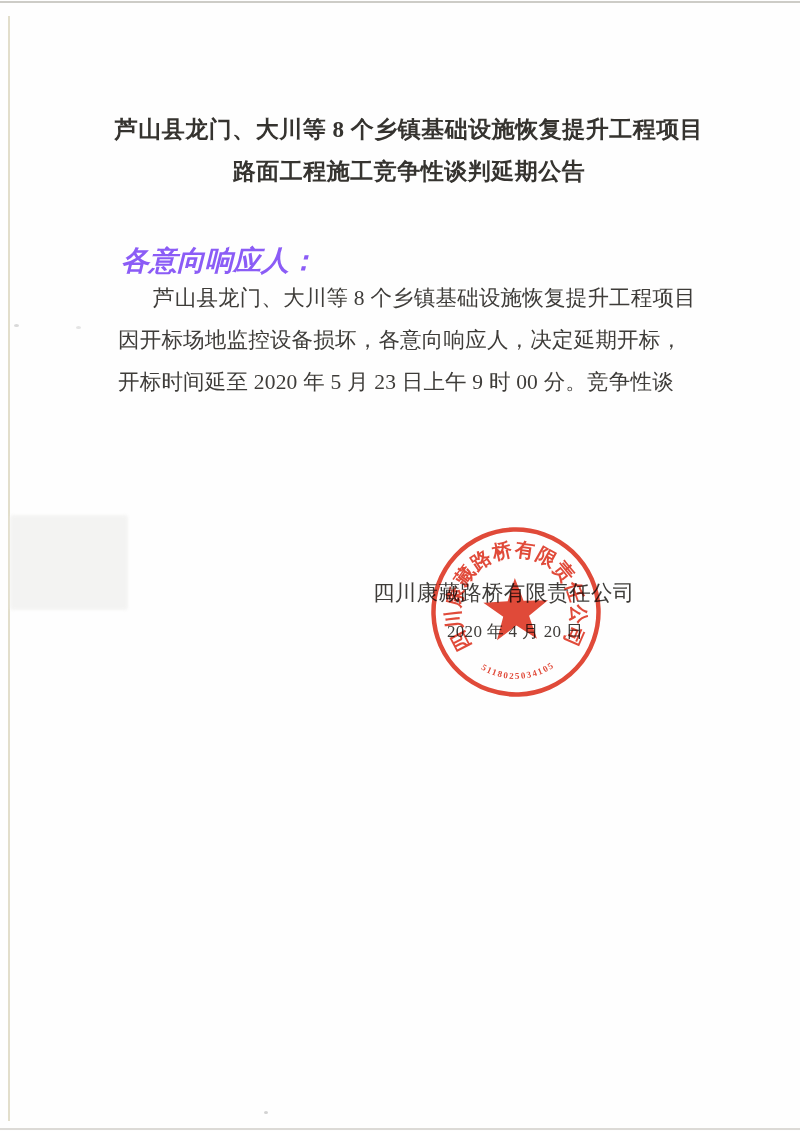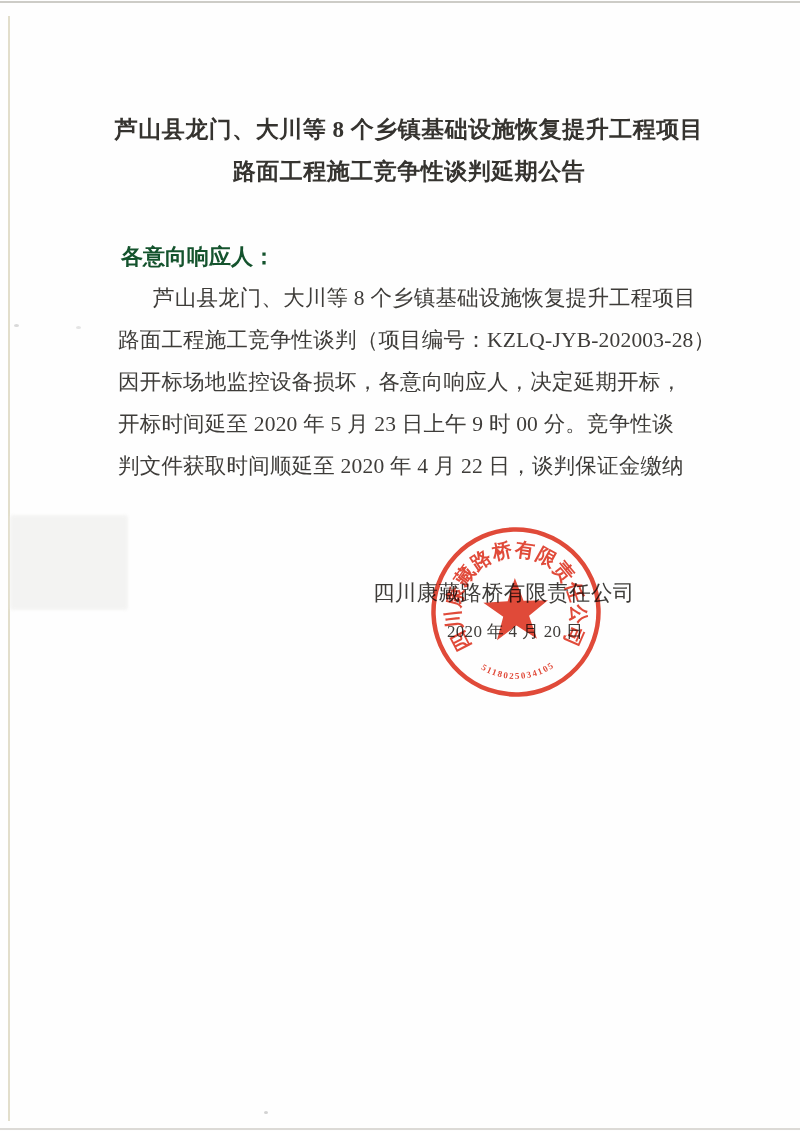--- a/index.html
+++ b/index.html
@@ -30,22 +30,23 @@
     white-space: nowrap;
   }
   .title-line2 {
     position: absolute; left: 0; top: 156px; width: 800px;
     text-align: center; transform: translateX(9px);
     font-size: 23px; font-weight: bold; color: #35332f; letter-spacing: .5px;
     white-space: nowrap;
   }
   .salutation {
     position: absolute; left: 121px; top: 242px;
-    font-size: 22px; font-weight: bold; color: #14532d;
+    font-size: 28px; font-weight: bold; color: #8b5cf6;
     white-space: nowrap;
+    font-style: italic;
   }
   .body-text {
     position: absolute; left: 118px; top: 277px; width: 572px;
     font-size: 21.5px; line-height: 42px; color: #3e3c39;
     letter-spacing: .2px;
   }
   .body-line { white-space: nowrap; }
   .body-line.first { text-indent: 35px; }
 
   .sig-company {
@@ -84,24 +85,22 @@
   <div class="speck-2"></div>
   <div class="speck-3"></div>
 
   <div class="title-line1">芦山县龙门、大川等 8 个乡镇基础设施恢复提升工程项目</div>
   <div class="title-line2">路面工程施工竞争性谈判延期公告</div>
 
   <div class="salutation">各意向响应人：</div>
 
   <div class="body-text">
     <div class="body-line first">芦山县龙门、大川等 8 个乡镇基础设施恢复提升工程项目</div>
-    <div class="body-line">路面工程施工竞争性谈判（项目编号：KZLQ-JYB-202003-28）</div>
     <div class="body-line">因开标场地监控设备损坏，各意向响应人，决定延期开标，</div>
     <div class="body-line">开标时间延至 2020 年 5 月 23 日上午 9 时 00 分。竞争性谈</div>
-    <div class="body-line">判文件获取时间顺延至 2020 年 4 月 22 日，谈判保证金缴纳</div>
   </div>
 
   <div class="sig-company">四川康藏路桥有限责任公司</div>
   <div class="sig-date">2020 年 4 月 20 日</div>
 
   <svg class="stamp" viewBox="-88 -88 176 176" xmlns="http://www.w3.org/2000/svg">
     <defs>
       <path id="sealArc" d="M -45.9 32.1 A 56 56 0 1 1 45.9 32.1"></path>
       <path id="sealCode" d="M -43.1 51.3 A 67 67 0 0 0 43.1 51.3"></path>
     </defs>

